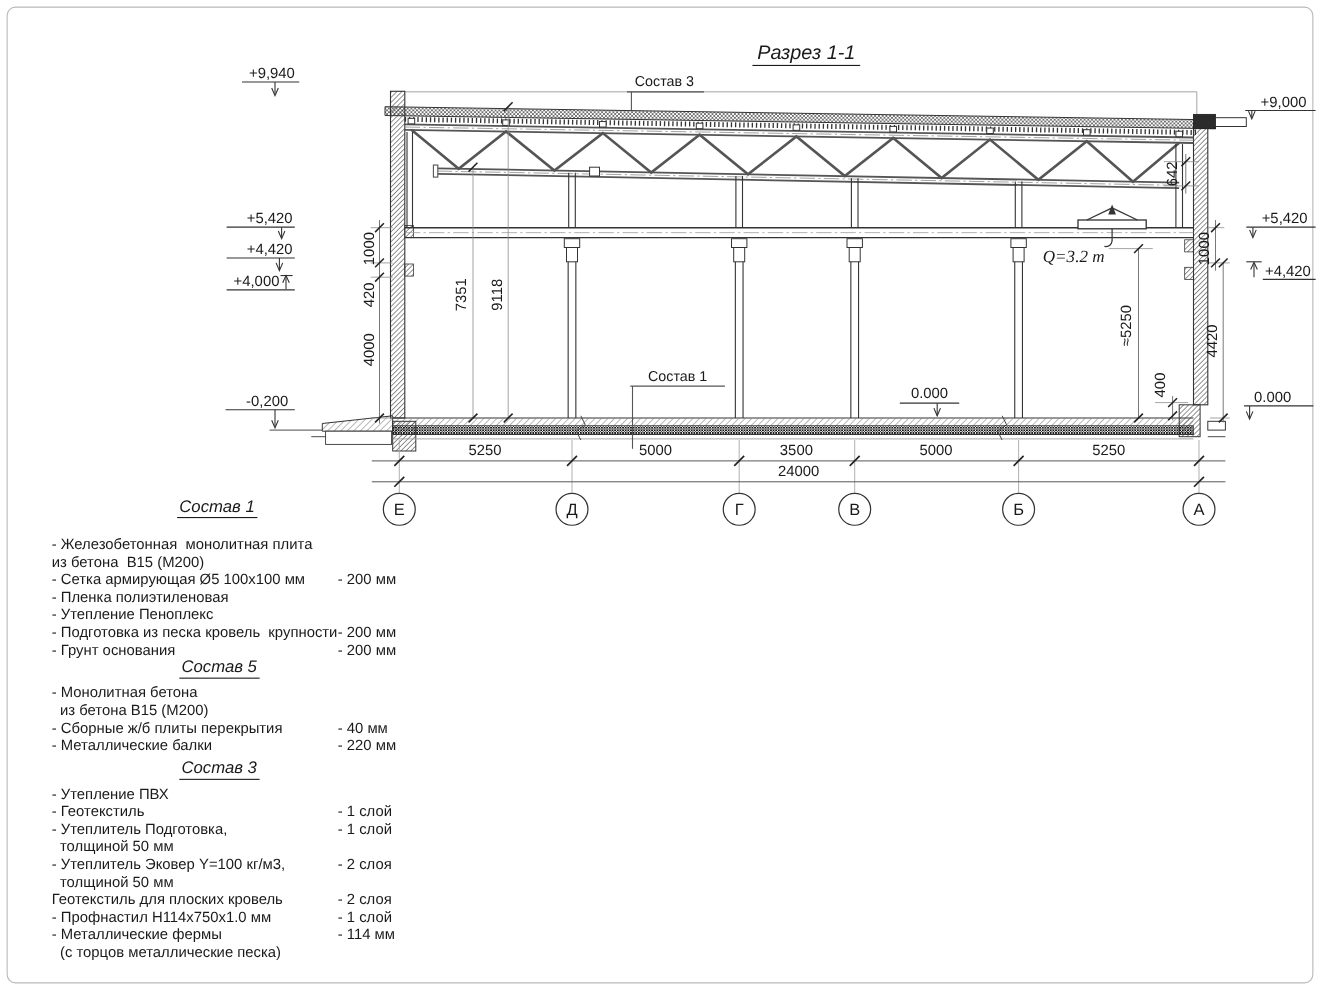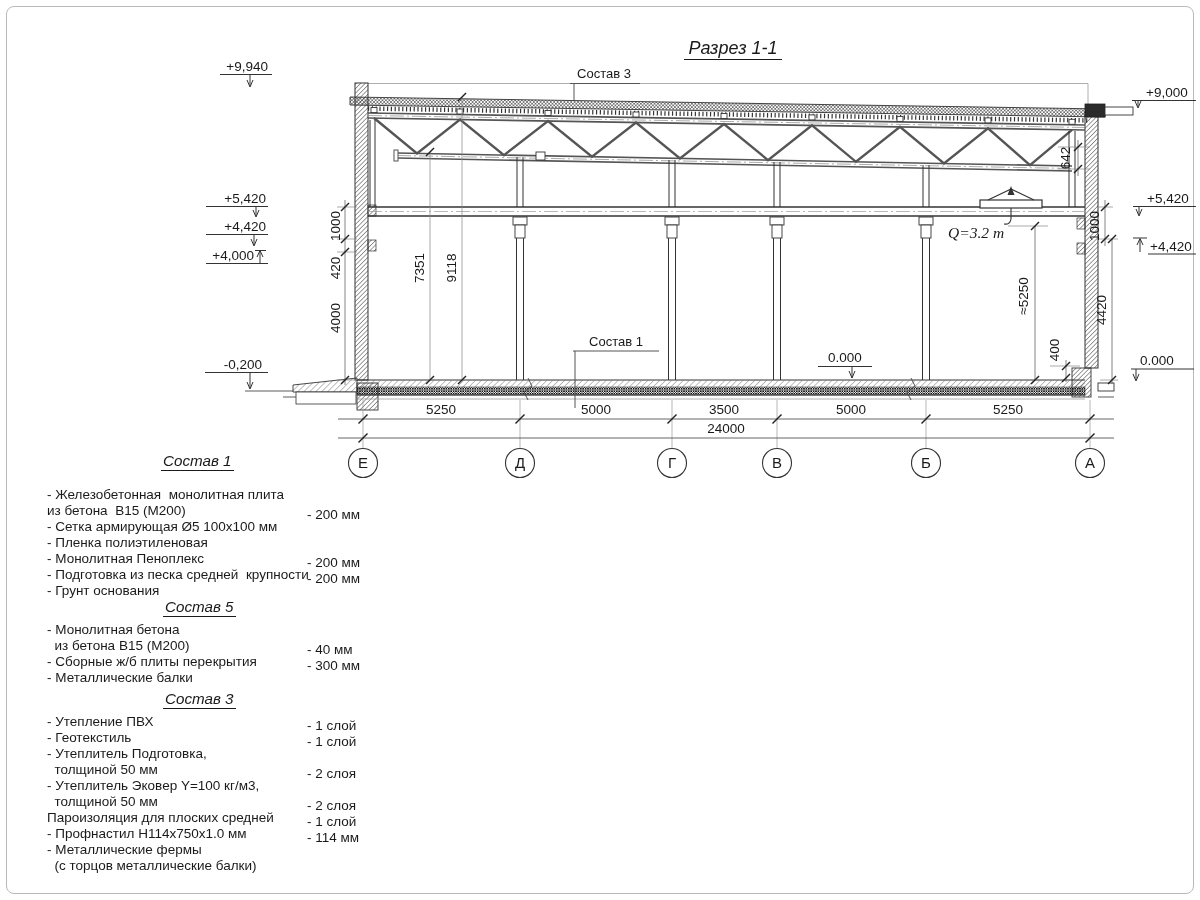--- a/index.html
+++ b/index.html
@@ -8,21 +8,21 @@
   .page-border{position:absolute;left:6px;top:6px;right:6px;bottom:6px;
         border:1px solid #b9b9b9;border-radius:8px;pointer-events:none;}
   .drawing-svg{position:absolute;left:0;top:0;}
   .title{position:absolute;left:633px;top:38px;width:200px;text-align:center;
         font-size:18px;font-style:italic;}
   .title span{border-bottom:1.2px solid #1a1a1a;padding:0 4px 1px 4px;}
   .comp-heading{position:absolute;font-size:15.2px;font-style:italic;}
   .comp-heading span{border-bottom:1.2px solid #1a1a1a;padding:0 2px 1px 2px;}
   .comp-list{position:absolute;left:47px;font-size:13.5px;}
   .comp-row{position:relative;height:16px;white-space:pre;}
-  .comp-row .val{position:absolute;left:260px;top:4px;white-space:pre;}
+  .comp-row .val{position:absolute;left:260px;top:16px;white-space:pre;}
   .c1{top:452px;left:161px;} .l1{top:487px;}
   .c2{top:598px;left:163px;} .l2{top:622px;}
   .c3{top:690px;left:163px;} .l3{top:714px;}
   text{fill:#1a1a1a;font-family:"Liberation Sans",sans-serif;}
   .dim{font-size:13.5px;} .ax{font-size:15px;} .lbl{font-size:13px;}
   .qtxt{font-size:15.5px;font-style:italic;font-family:"Liberation Serif",serif;}
 </style>
 </head>
 <body>
 
@@ -345,39 +345,39 @@
       <text class="ax" x="1090" y="468" text-anchor="middle">А</text>
     </g>
   </svg>
 
   <div class="comp-heading c1"><span>Состав 1</span></div>
   <div class="comp-list l1">
     <div class="comp-row"><span>- Железобетонная  монолитная плита</span><span class="val"></span></div>
     <div class="comp-row"><span>из бетона  В15 (М200)</span><span class="val">- 200 мм</span></div>
     <div class="comp-row"><span>- Сетка армирующая Ø5 100х100 мм</span><span class="val"></span></div>
     <div class="comp-row"><span>- Пленка полиэтиленовая</span><span class="val"></span></div>
-    <div class="comp-row"><span>- Монолитная Пеноплекс</span><span class="val">- 200 мм</span></div>
-    <div class="comp-row"><span>- Подготовка из песка средней  крупности</span><span class="val">- 200 мм</span></div>
+    <div class="comp-row"><span>- Утепление Пеноплекс</span><span class="val">- 200 мм</span></div>
+    <div class="comp-row"><span>- Подготовка из песка кровель  крупности</span><span class="val">- 200 мм</span></div>
     <div class="comp-row"><span>- Грунт основания</span><span class="val"></span></div>
   </div>
 
   <div class="comp-heading c2"><span>Состав 5</span></div>
   <div class="comp-list l2">
     <div class="comp-row"><span>- Монолитная бетона</span><span class="val"></span></div>
     <div class="comp-row"><span>  из бетона В15 (М200)</span><span class="val">- 40 мм</span></div>
-    <div class="comp-row"><span>- Сборные ж/б плиты перекрытия</span><span class="val">- 300 мм</span></div>
+    <div class="comp-row"><span>- Сборные ж/б плиты перекрытия</span><span class="val">- 220 мм</span></div>
     <div class="comp-row"><span>- Металлические балки</span><span class="val"></span></div>
   </div>
 
   <div class="comp-heading c3"><span>Состав 3</span></div>
   <div class="comp-list l3">
     <div class="comp-row"><span>- Утепление ПВХ</span><span class="val">- 1 слой</span></div>
     <div class="comp-row"><span>- Геотекстиль</span><span class="val">- 1 слой</span></div>
     <div class="comp-row"><span>- Утеплитель Подготовка,</span><span class="val"></span></div>
     <div class="comp-row"><span>  толщиной 50 мм</span><span class="val">- 2 слоя</span></div>
     <div class="comp-row"><span>- Утеплитель Эковер Y=100 кг/м3,</span><span class="val"></span></div>
     <div class="comp-row"><span>  толщиной 50 мм</span><span class="val">- 2 слоя</span></div>
-    <div class="comp-row"><span>Пароизоляция для плоских средней</span><span class="val">- 1 слой</span></div>
+    <div class="comp-row"><span>Геотекстиль для плоских кровель</span><span class="val">- 1 слой</span></div>
     <div class="comp-row"><span>- Профнастил Н114х750х1.0 мм</span><span class="val">- 114 мм</span></div>
     <div class="comp-row"><span>- Металлические фермы</span><span class="val"></span></div>
-    <div class="comp-row"><span>  (с торцов металлические балки)</span><span class="val"></span></div>
+    <div class="comp-row"><span>  (с торцов металлические песка)</span><span class="val"></span></div>
   </div>
 </div>
 
 </body></html>

